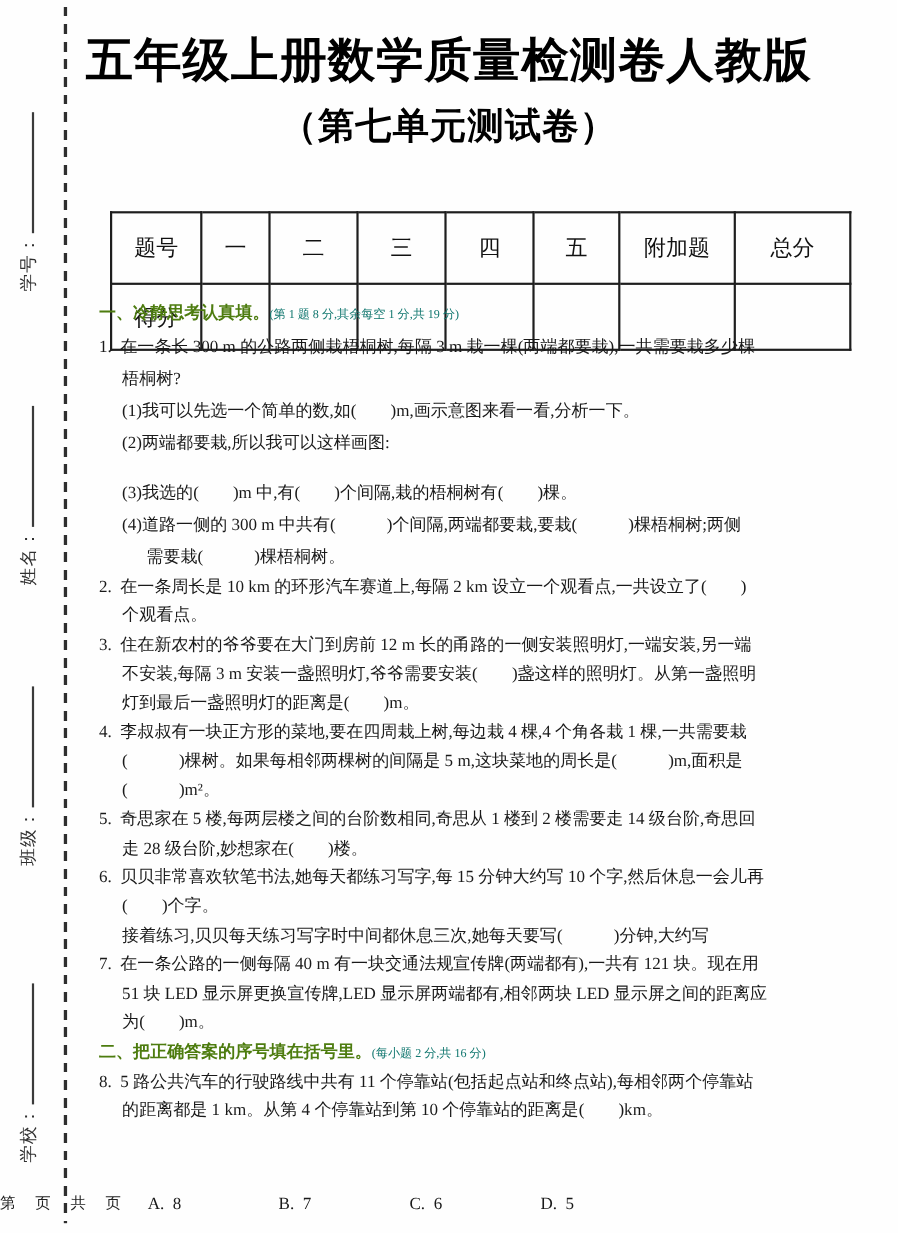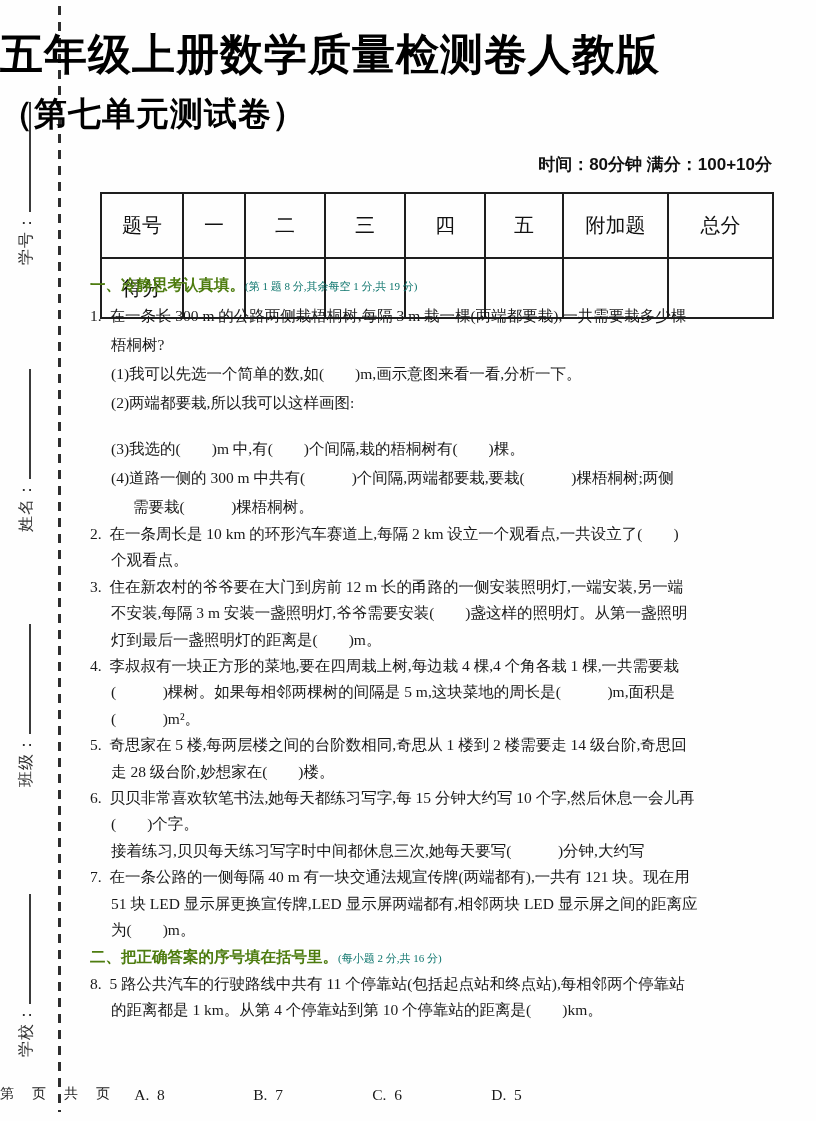--- a/index.html
+++ b/index.html
@@ -21,26 +21,26 @@
     font-family:"Liberation Sans","DejaVu Sans",sans-serif;
     font-size:16px;color:#2f2f2f;letter-spacing:1px;
   }
   .side-line{
     display:inline-block;width:110px;border-bottom:2px solid #3a3a3a;
     height:14px;margin-left:2px;
   }
 
   
   .title{
-    position:absolute;top:26px;left:0;width:100%;
+    position:absolute;top:26px;left:0;width:100%;text-align:center;
     font-family:"Liberation Sans","DejaVu Sans",sans-serif;
     font-size:43px;font-weight:900;color:#000;letter-spacing:1px;margin:0;
   }
   .subtitle{
-    position:absolute;top:92px;left:0;width:100%;text-align:left;
+    position:absolute;top:92px;left:0;width:100%;text-align:center;
     font-family:"Liberation Sans","DejaVu Sans",sans-serif;
     font-size:33px;font-weight:800;color:#000;margin:0;letter-spacing:1px;
   }
   .meta{
     position:absolute;top:153px;right:44px;
     font-family:"Liberation Sans","DejaVu Sans",sans-serif;
     font-size:17px;font-weight:600;color:#111;
   }
 
   
@@ -97,21 +97,20 @@
   </div>
   <div class="side-field" style="top:689px;">
     <span>班级：</span><span class="side-line"></span>
   </div>
   <div class="side-field" style="top:959px;">
     <span>学校：</span><span class="side-line"></span>
   </div>
 
   <h1 class="title">五年级上册数学质量检测卷人教版</h1>
   <h2 class="subtitle">（第七单元测试卷）</h2>
-  <div class="meta">时间：80分钟  满分：100+10分</div>
 
   <table class="score">
     <colgroup>
       <col style="width:82px">
         <col style="width:62px">
         <col style="width:80px">
         <col style="width:80px">
       <col style="width:80px">
         <col style="width:78px">
         <col style="width:105px">

